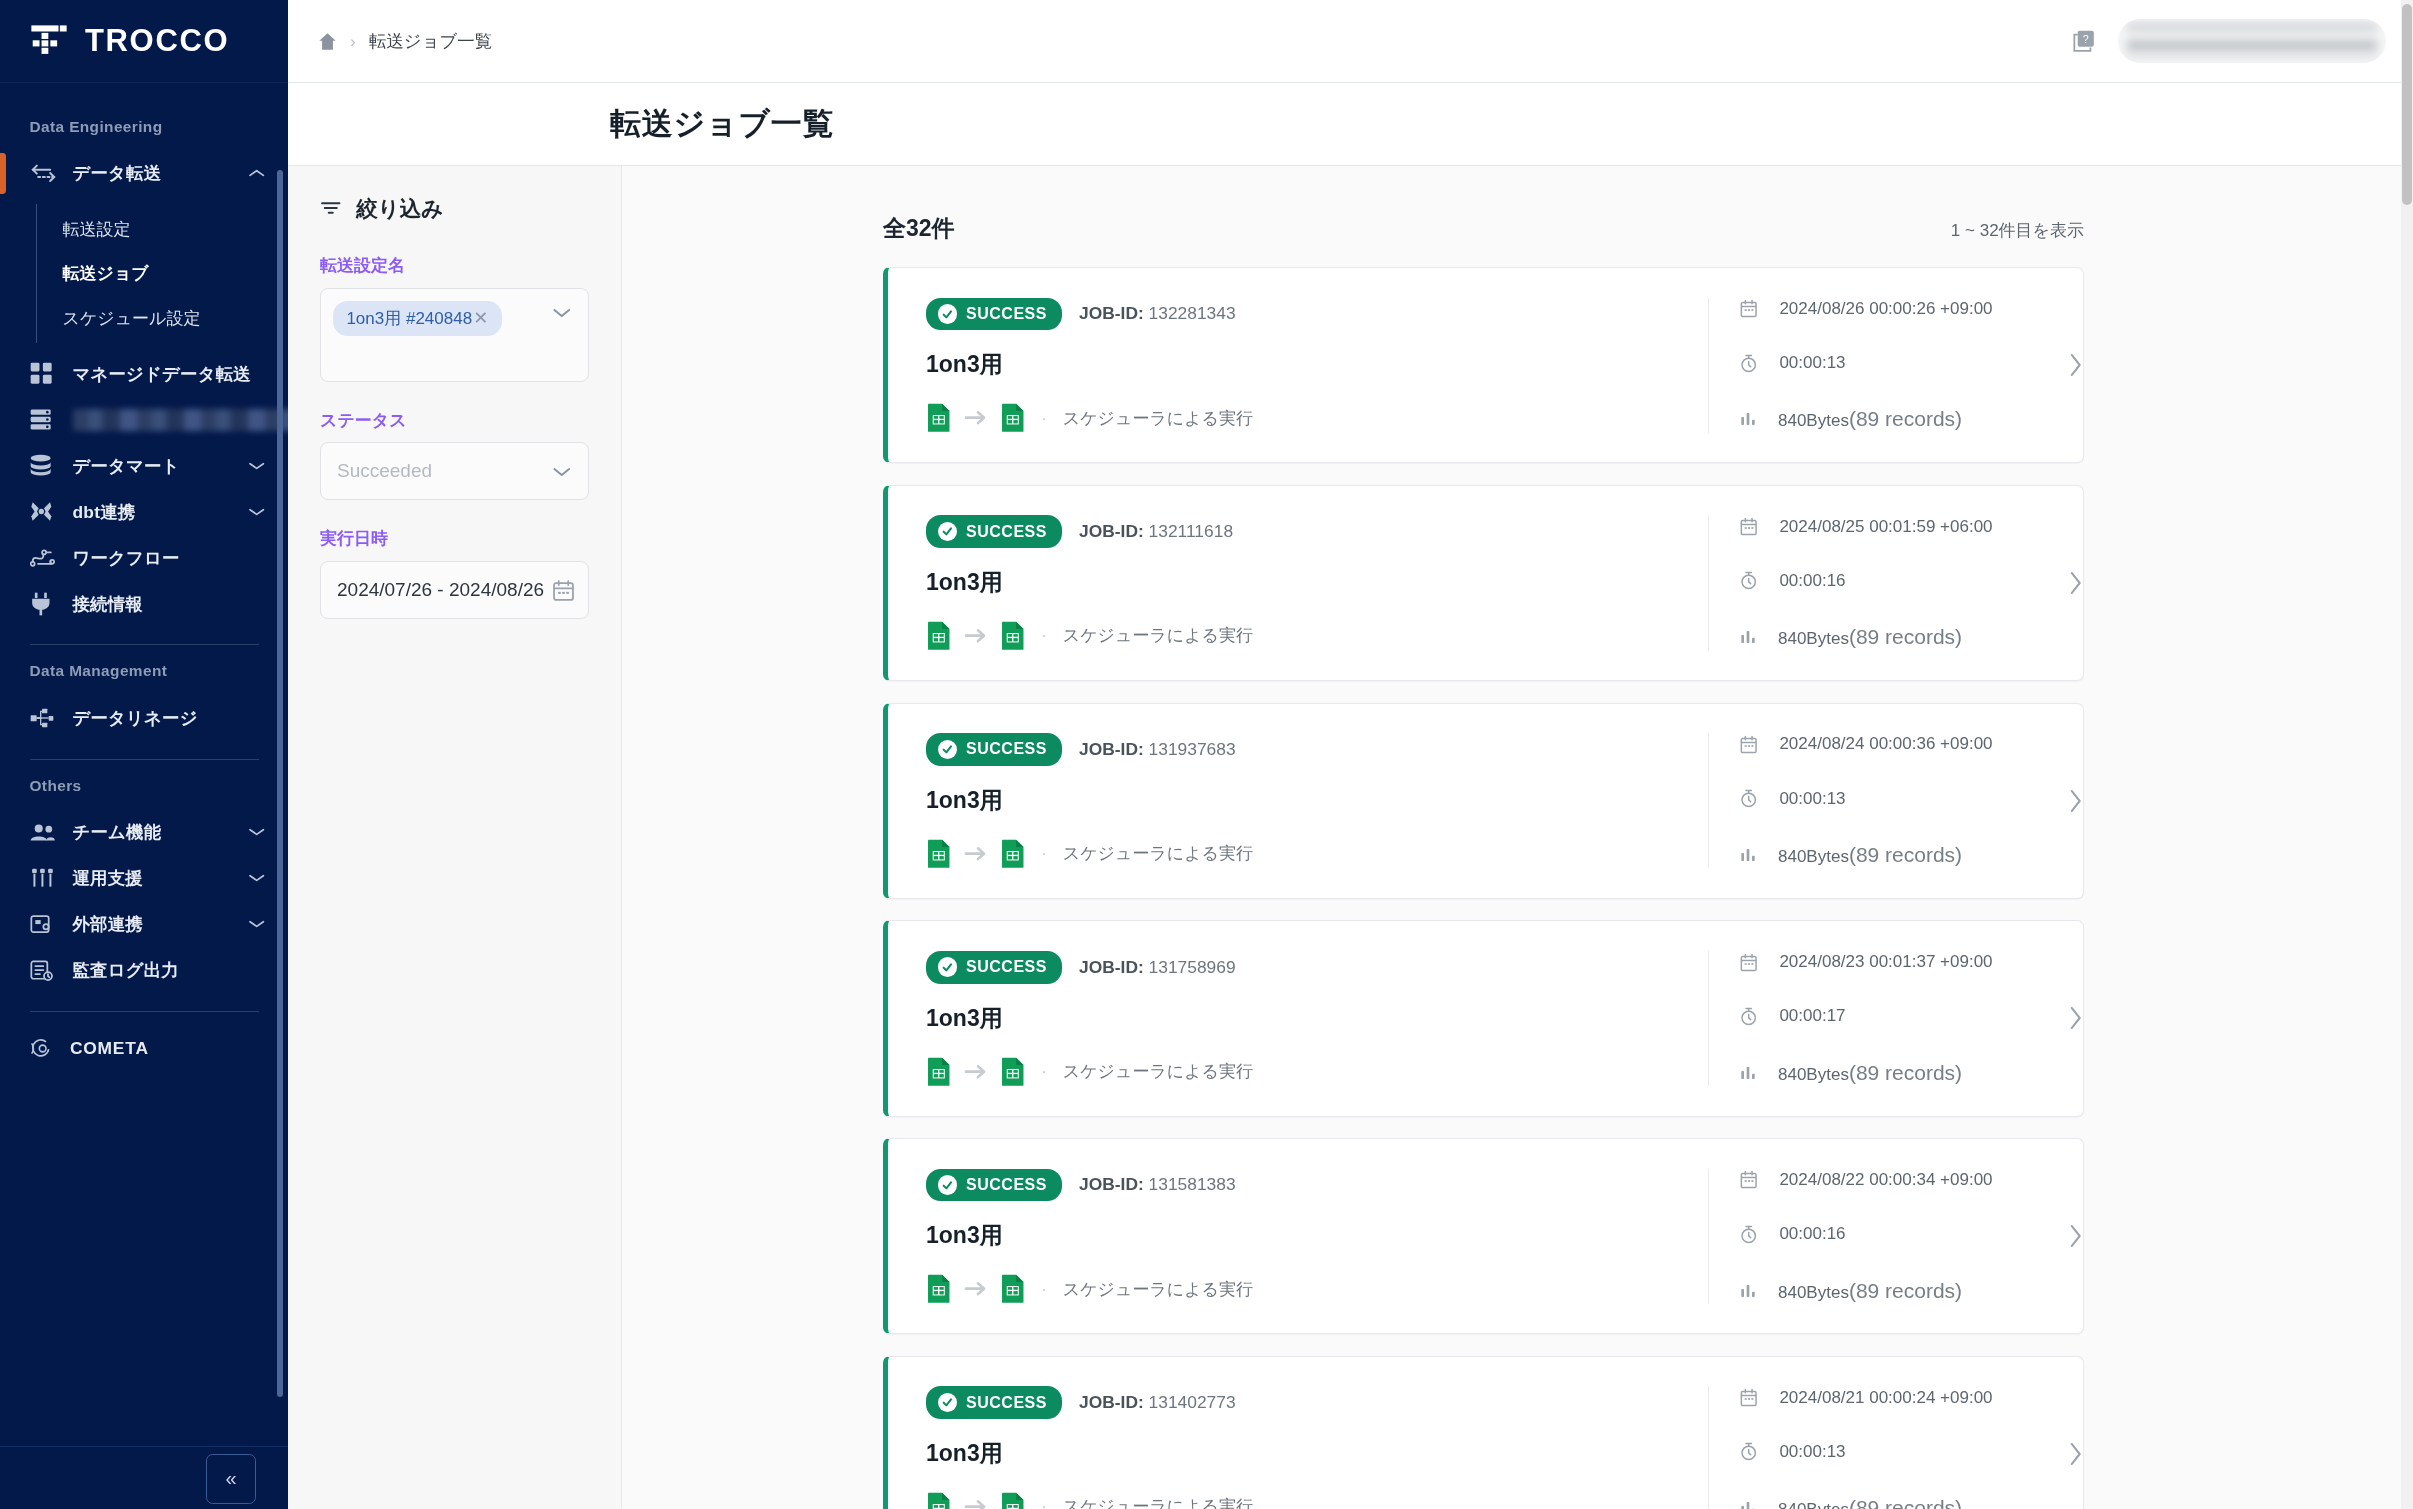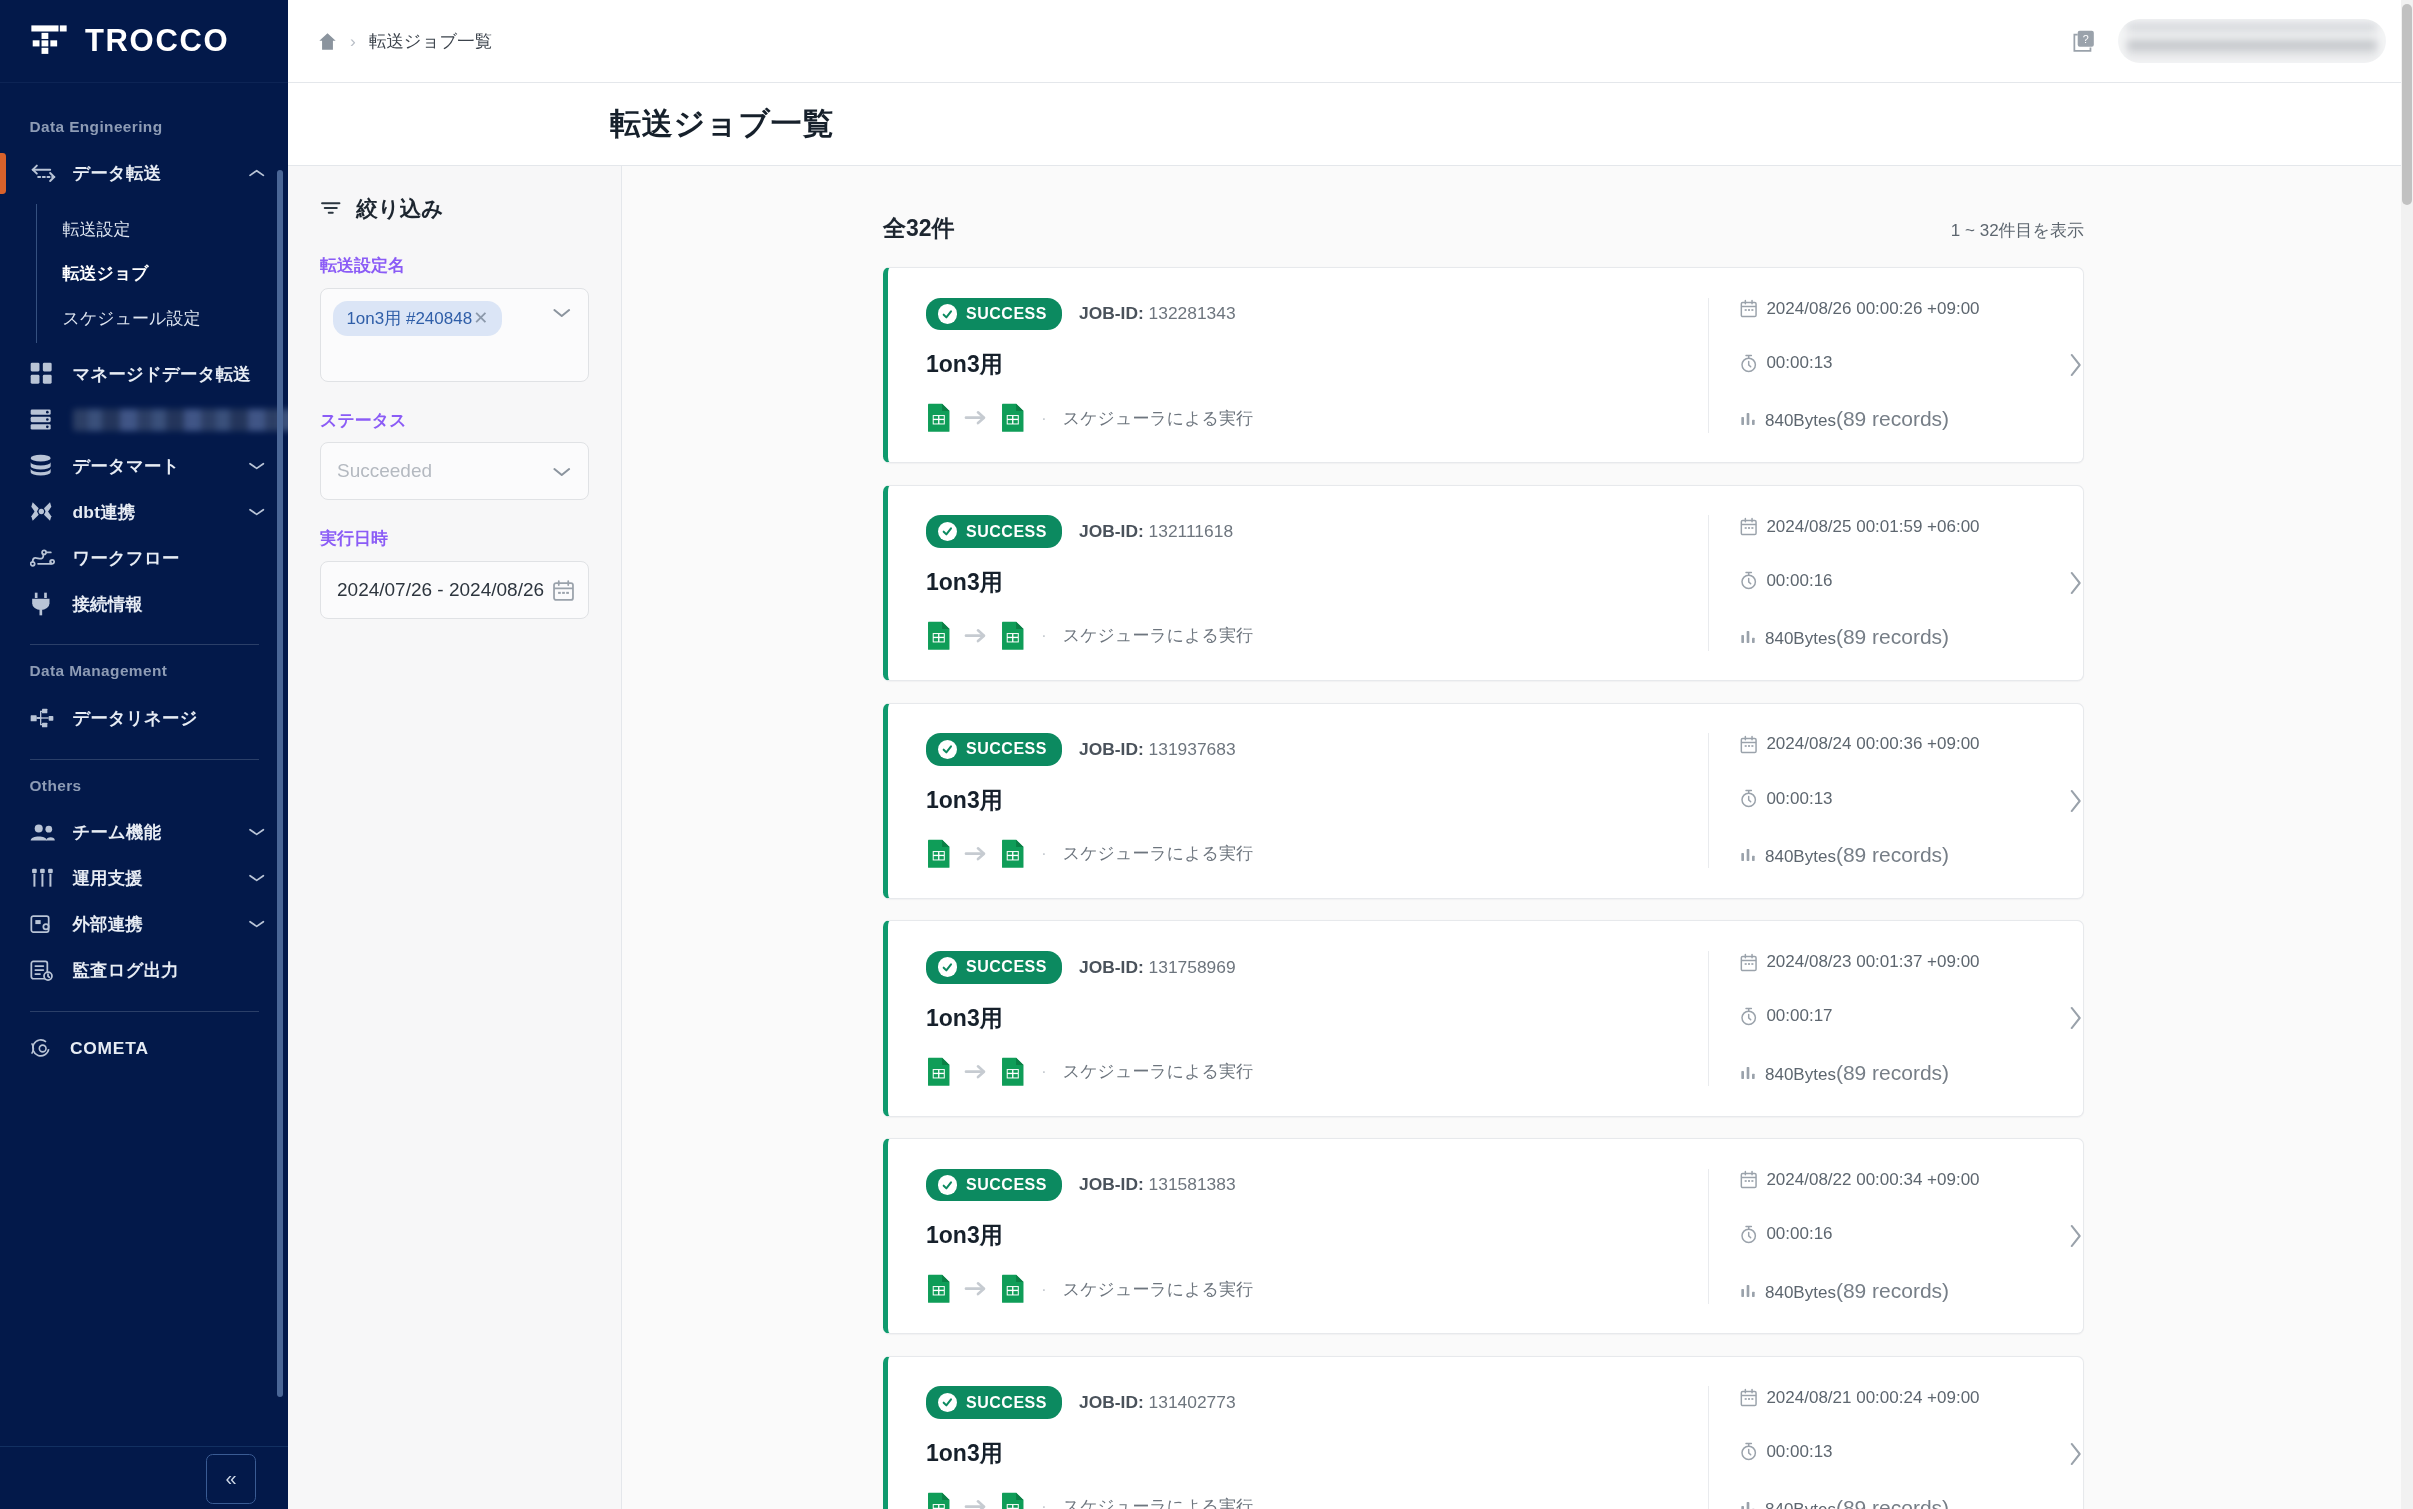--- a/index.html
+++ b/index.html
@@ -243,21 +243,21 @@
   .trigger-label { font-size: 17px; color: #6d757e; }
 
   .jc-right {
     flex: 0 0 375px; width: 375px;
     border-left: 0.7px solid #e9ebee;
     margin: 29.5px 0;
     padding: 1.3px 0 1.3px 31px;
     display: flex; flex-direction: column; justify-content: space-between;
     position: relative;
   }
-  .meta-row { display: flex; align-items: center; gap: 9px; }
+  .meta-row { display: flex; align-items: center; gap: 22px; }
   .meta-row .mico { color: #9aa2ab; display: flex; align-items: center; flex: 0 0 auto; }
   .meta-row .mtxt { font-size: 17px; color: #5d666f; white-space: nowrap; }
   .meta-row .mtxt small { font-size: 21px; color: #767e87; margin-top: 48px; }
   .jc-chevron {
     position: absolute; right: -1.3px; top: 50%; transform: translateY(-50%);
     color: #9aa2ab; display: flex; align-items: center;
   }
 
   
   .page-scrollbar {

